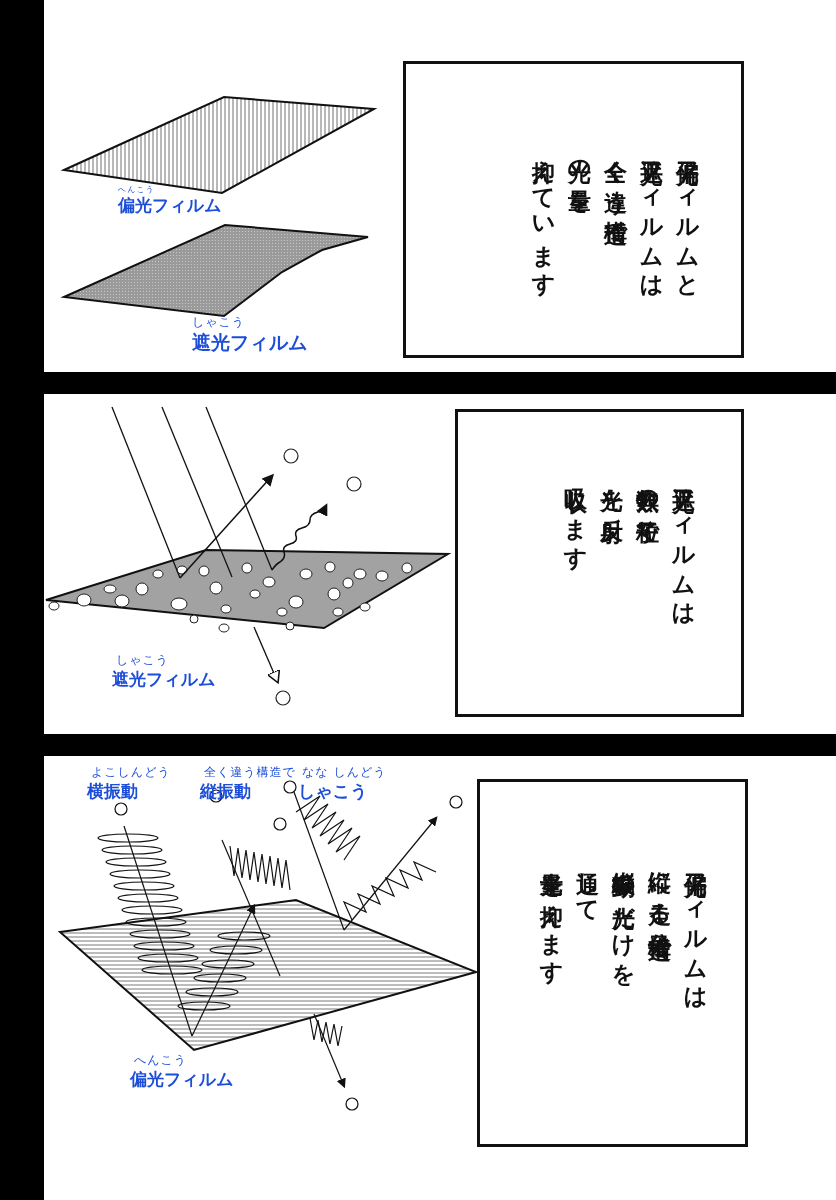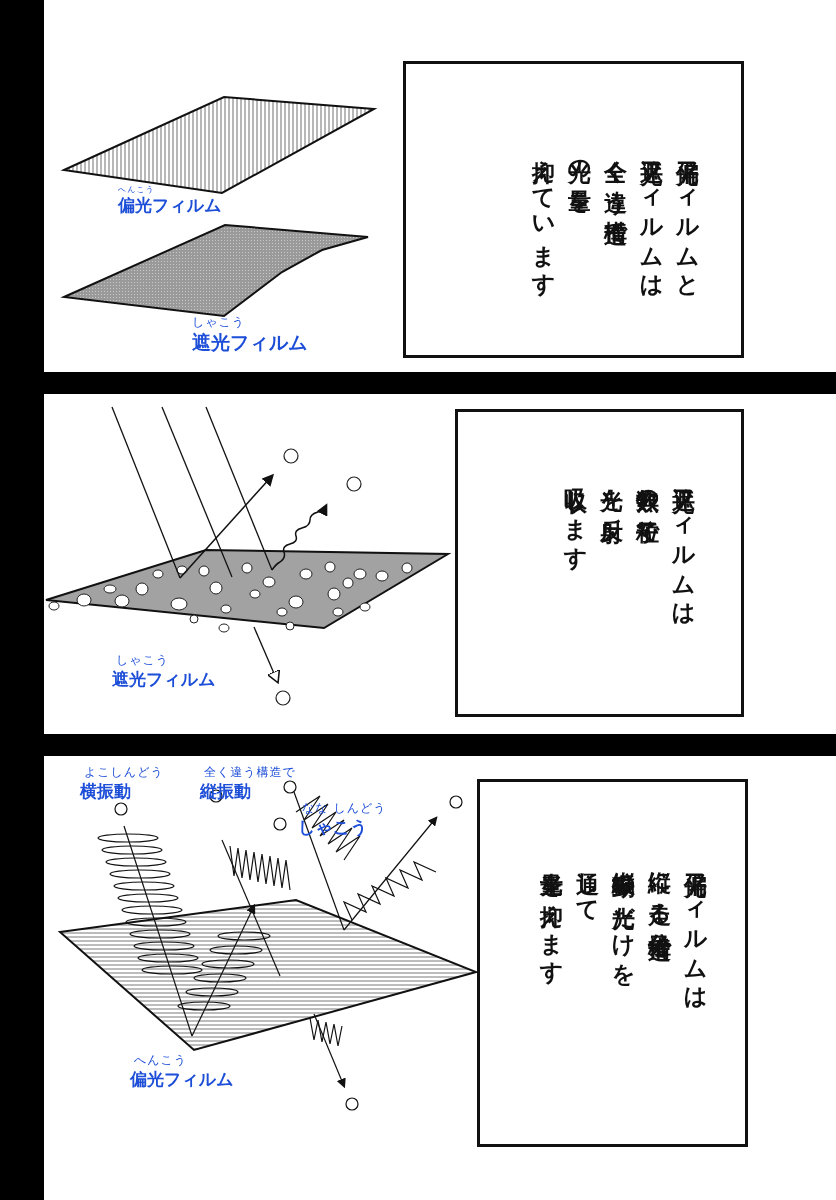--- a/index.html
+++ b/index.html
@@ -192,30 +192,30 @@
     <circle cx="246" cy="31" r="6" fill="#fff" stroke="#111" stroke-width="1.2"></circle>
     <circle cx="412" cy="46" r="6" fill="#fff" stroke="#111" stroke-width="1.2"></circle>
 
     <g stroke="#111" stroke-width="1.2" fill="none">
       <line x1="270" y1="258" x2="300" y2="330" marker-end="url(#arrow3)"></line>
       <path d="M266,262 l4,22 l4,-20 l4,22 l4,-20 l4,22 l4,-20 l4,22 l4,-20"></path>
     </g>
     <circle cx="308" cy="348" r="6" fill="#fff" stroke="#111" stroke-width="1.2"></circle>
   </svg>
 
-  <div class="label" style="left:36px;top:8px;">
+  <div class="label" style="left:43px;top:8px;">
     <span class="ruby" style="margin-left:4px;">よこしんどう</span>
     <span>横振動</span>
   </div>
   <div class="label" style="left:156px;top:8px;">
     <span class="ruby" style="margin-left:4px;">全く違う構造で</span>
     <span>縦振動</span>
   </div>
   <div class="label" style="left:254px;top:8px;">
-    <span class="ruby" style="margin-left:4px;margin-top:36px;">なな しんどう</span>
+    <span class="ruby" style="margin-left:4px;">なな しんどう</span>
     <span>しゃこう</span>
   </div>
   <div class="label" style="left:86px;top:296px;">
     <span class="ruby" style="margin-left:4px;">へんこう</span>
     <span>偏光フィルム</span>
   </div>
 
   <div class="box" style="left:433px;top:23px;width:271px;height:368px;">
     <div class="vtext" style="right:38px;top:72px;">
       <span class="vcol">偏光フィルムは</span>

